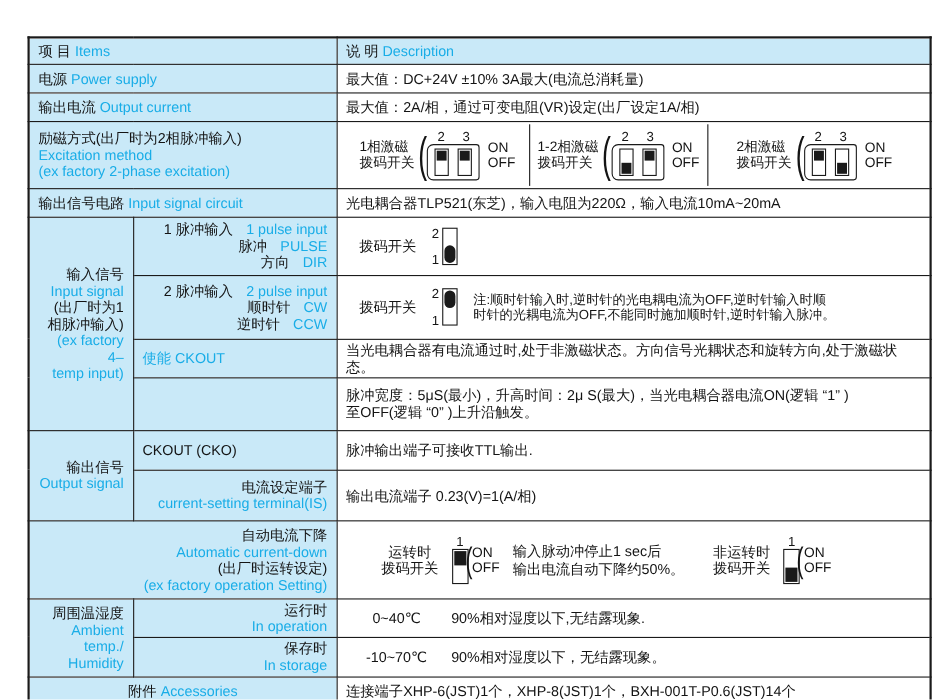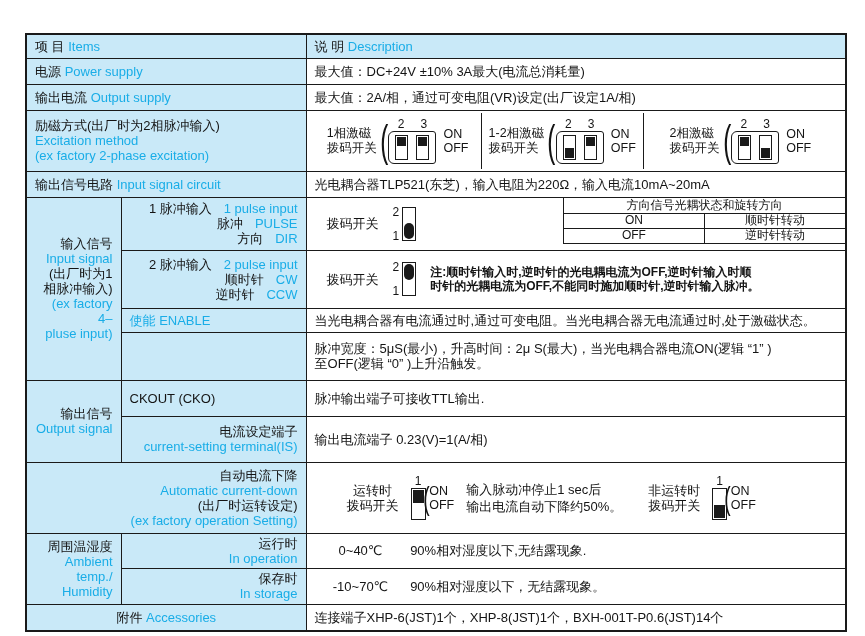--- a/index.html
+++ b/index.html
@@ -55,21 +55,21 @@
 
   
   .asw-col{display:flex;flex-direction:column;align-items:center;font-size:12px;line-height:13px;}
 
   
   table.dir{position:absolute;top:0;right:0;width:282px;border-collapse:collapse;table-layout:fixed;}
   .dir td{border:1px solid var(--line);font-size:12px;line-height:13px;padding:0 4px;text-align:center;height:14px;}
   .dir tr:first-child td{border-top:none;height:15px;}
   .dir td:last-child{border-right:none;}
 
-  .note{font-size:12px;line-height:14px;font-weight:bold;}
+  .note{font-size:12px;line-height:14px;}
   .temp{display:inline-block;min-width:92px;text-align:center;}
   .lines13 div{line-height:15px;text-align:right;}
 </style>
 </head>
 <body>
 
 <div class="page">
 
 
   <table class="spec">
@@ -95,21 +95,21 @@
       <td class="blue" colspan="2">
         <span>电源</span>
         <span class="en">Power supply</span>
       </td>
       <td>最大值：DC+24V ±10% 3A最大(电流总消耗量)</td>
     </tr>
 
     <tr style="height:26px">
       <td class="blue" colspan="2">
         <span>输出电流</span>
-        <span class="en">Output supply</span>
+        <span class="en">Output current</span>
       </td>
       <td>最大值：2A/相，通过可变电阻(VR)设定(出厂设定1A/相)</td>
     </tr>
 
     <tr style="height:58px">
       <td class="blue" colspan="2">
         <div>励磁方式(出厂时为2相脉冲输入)</div>
         <div class="en">Excitation method</div>
         <div class="en">(ex factory 2-phase excitation)</div>
       </td>
@@ -190,53 +190,38 @@
       <td>光电耦合器TLP521(东芝)，输入电阻为220Ω，输入电流10mA~20mA</td>
     </tr>
 
     <tr style="height:50px">
       <td class="blue lines13" rowspan="4">
         <div>输入信号</div>
         <div class="en">Input signal</div>
         <div>(出厂时为1</div>
         <div>相脉冲输入)</div>
         <div class="en">(ex factory 4–</div>
-        <div class="en">pluse input)</div>
+        <div class="en">temp input)</div>
       </td>
       <td class="blue lines13">
         <div><span>1 脉冲输入</span><span class="en ml">1 pulse input</span></div>
         <div><span>脉冲</span><span class="en ml">PULSE</span></div>
         <div><span>方向</span><span class="en ml">DIR</span></div>
       </td>
       <td class="nopad rel">
         <div class="frow" style="height:48px;padding-left:12px;gap:14px;">
           <span>拨码开关</span>
           <div class="vsw">
             <div class="vsw-pins">
               <span>2</span>
               <span>1</span>
             </div>
             <div class="slot slot-v knob-bottom"></div>
           </div>
         </div>
-        <table class="dir">
-          <tbody>
-                <tr>
-                  <td colspan="2">方向信号光耦状态和旋转方向</td>
-                </tr>
-          <tr>
-            <td style="width:114px">ON</td>
-            <td>顺时针转动</td>
-          </tr>
-          <tr>
-            <td>OFF</td>
-            <td>逆时针转动</td>
-          </tr>
-        </tbody>
-            </table>
       </td>
     </tr>
 
     <tr style="height:55px">
       <td class="blue lines13">
         <div><span>2 脉冲输入</span><span class="en ml">2 pulse input</span></div>
         <div><span>顺时针</span><span class="en ml">CW</span></div>
         <div><span>逆时针</span><span class="en ml">CCW</span></div>
       </td>
       <td class="nopad">
@@ -253,23 +238,23 @@
             <div>注:顺时针输入时,逆时针的光电耦电流为OFF,逆时针输入时顺</div>
             <div>时针的光耦电流为OFF,不能同时施加顺时针,逆时针输入脉冲。</div>
           </div>
         </div>
       </td>
     </tr>
 
     <tr style="height:24px">
       <td class="blue">
         <span class="en">使能</span>
-        <span class="en">ENABLE</span>
-      </td>
-      <td>当光电耦合器有电流通过时,通过可变电阻。当光电耦合器无电流通过时,处于激磁状态。</td>
+        <span class="en">CKOUT</span>
+      </td>
+      <td>当光电耦合器有电流通过时,处于非激磁状态。方向信号光耦状态和旋转方向,处于激磁状态。</td>
     </tr>
 
     <tr style="height:48px">
       <td class="blue merge"></td>
       <td>
         <div>脉冲宽度：5μS(最小)，升高时间：2μ S(最大)，当光电耦合器电流ON(逻辑 “1” )</div>
         <div>至OFF(逻辑 “0” )上升沿触发。</div>
       </td>
     </tr>
 

